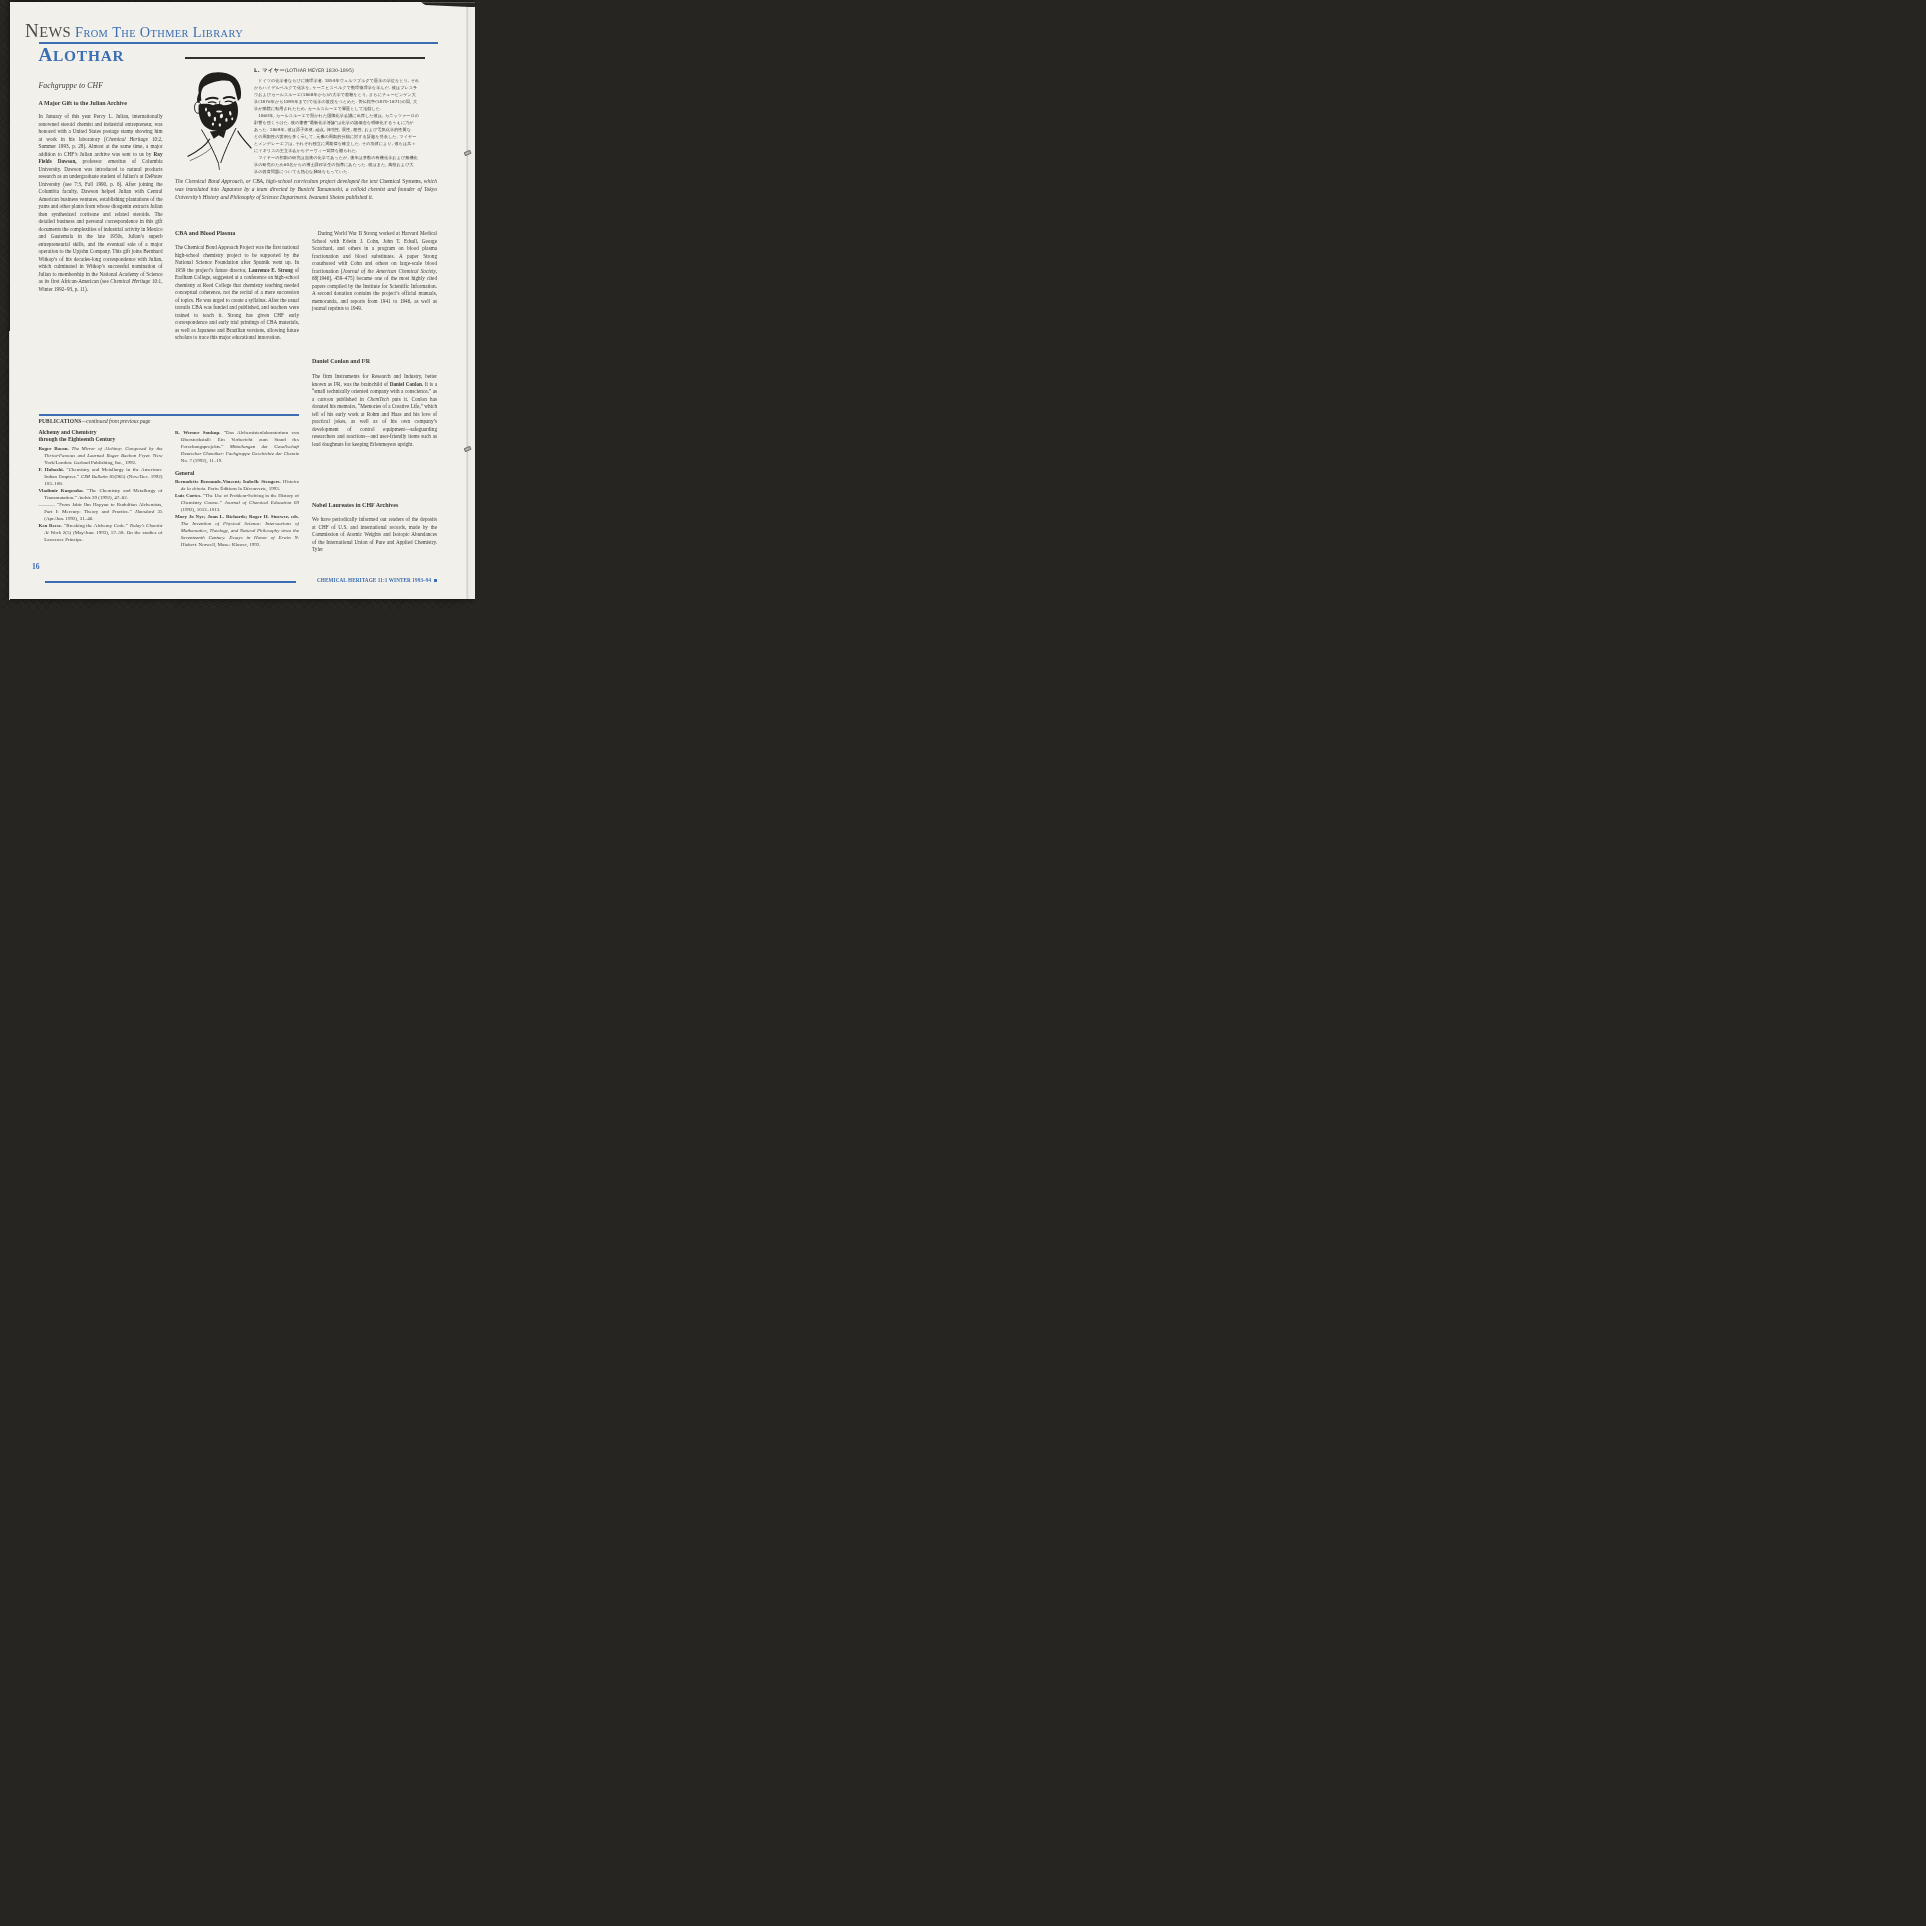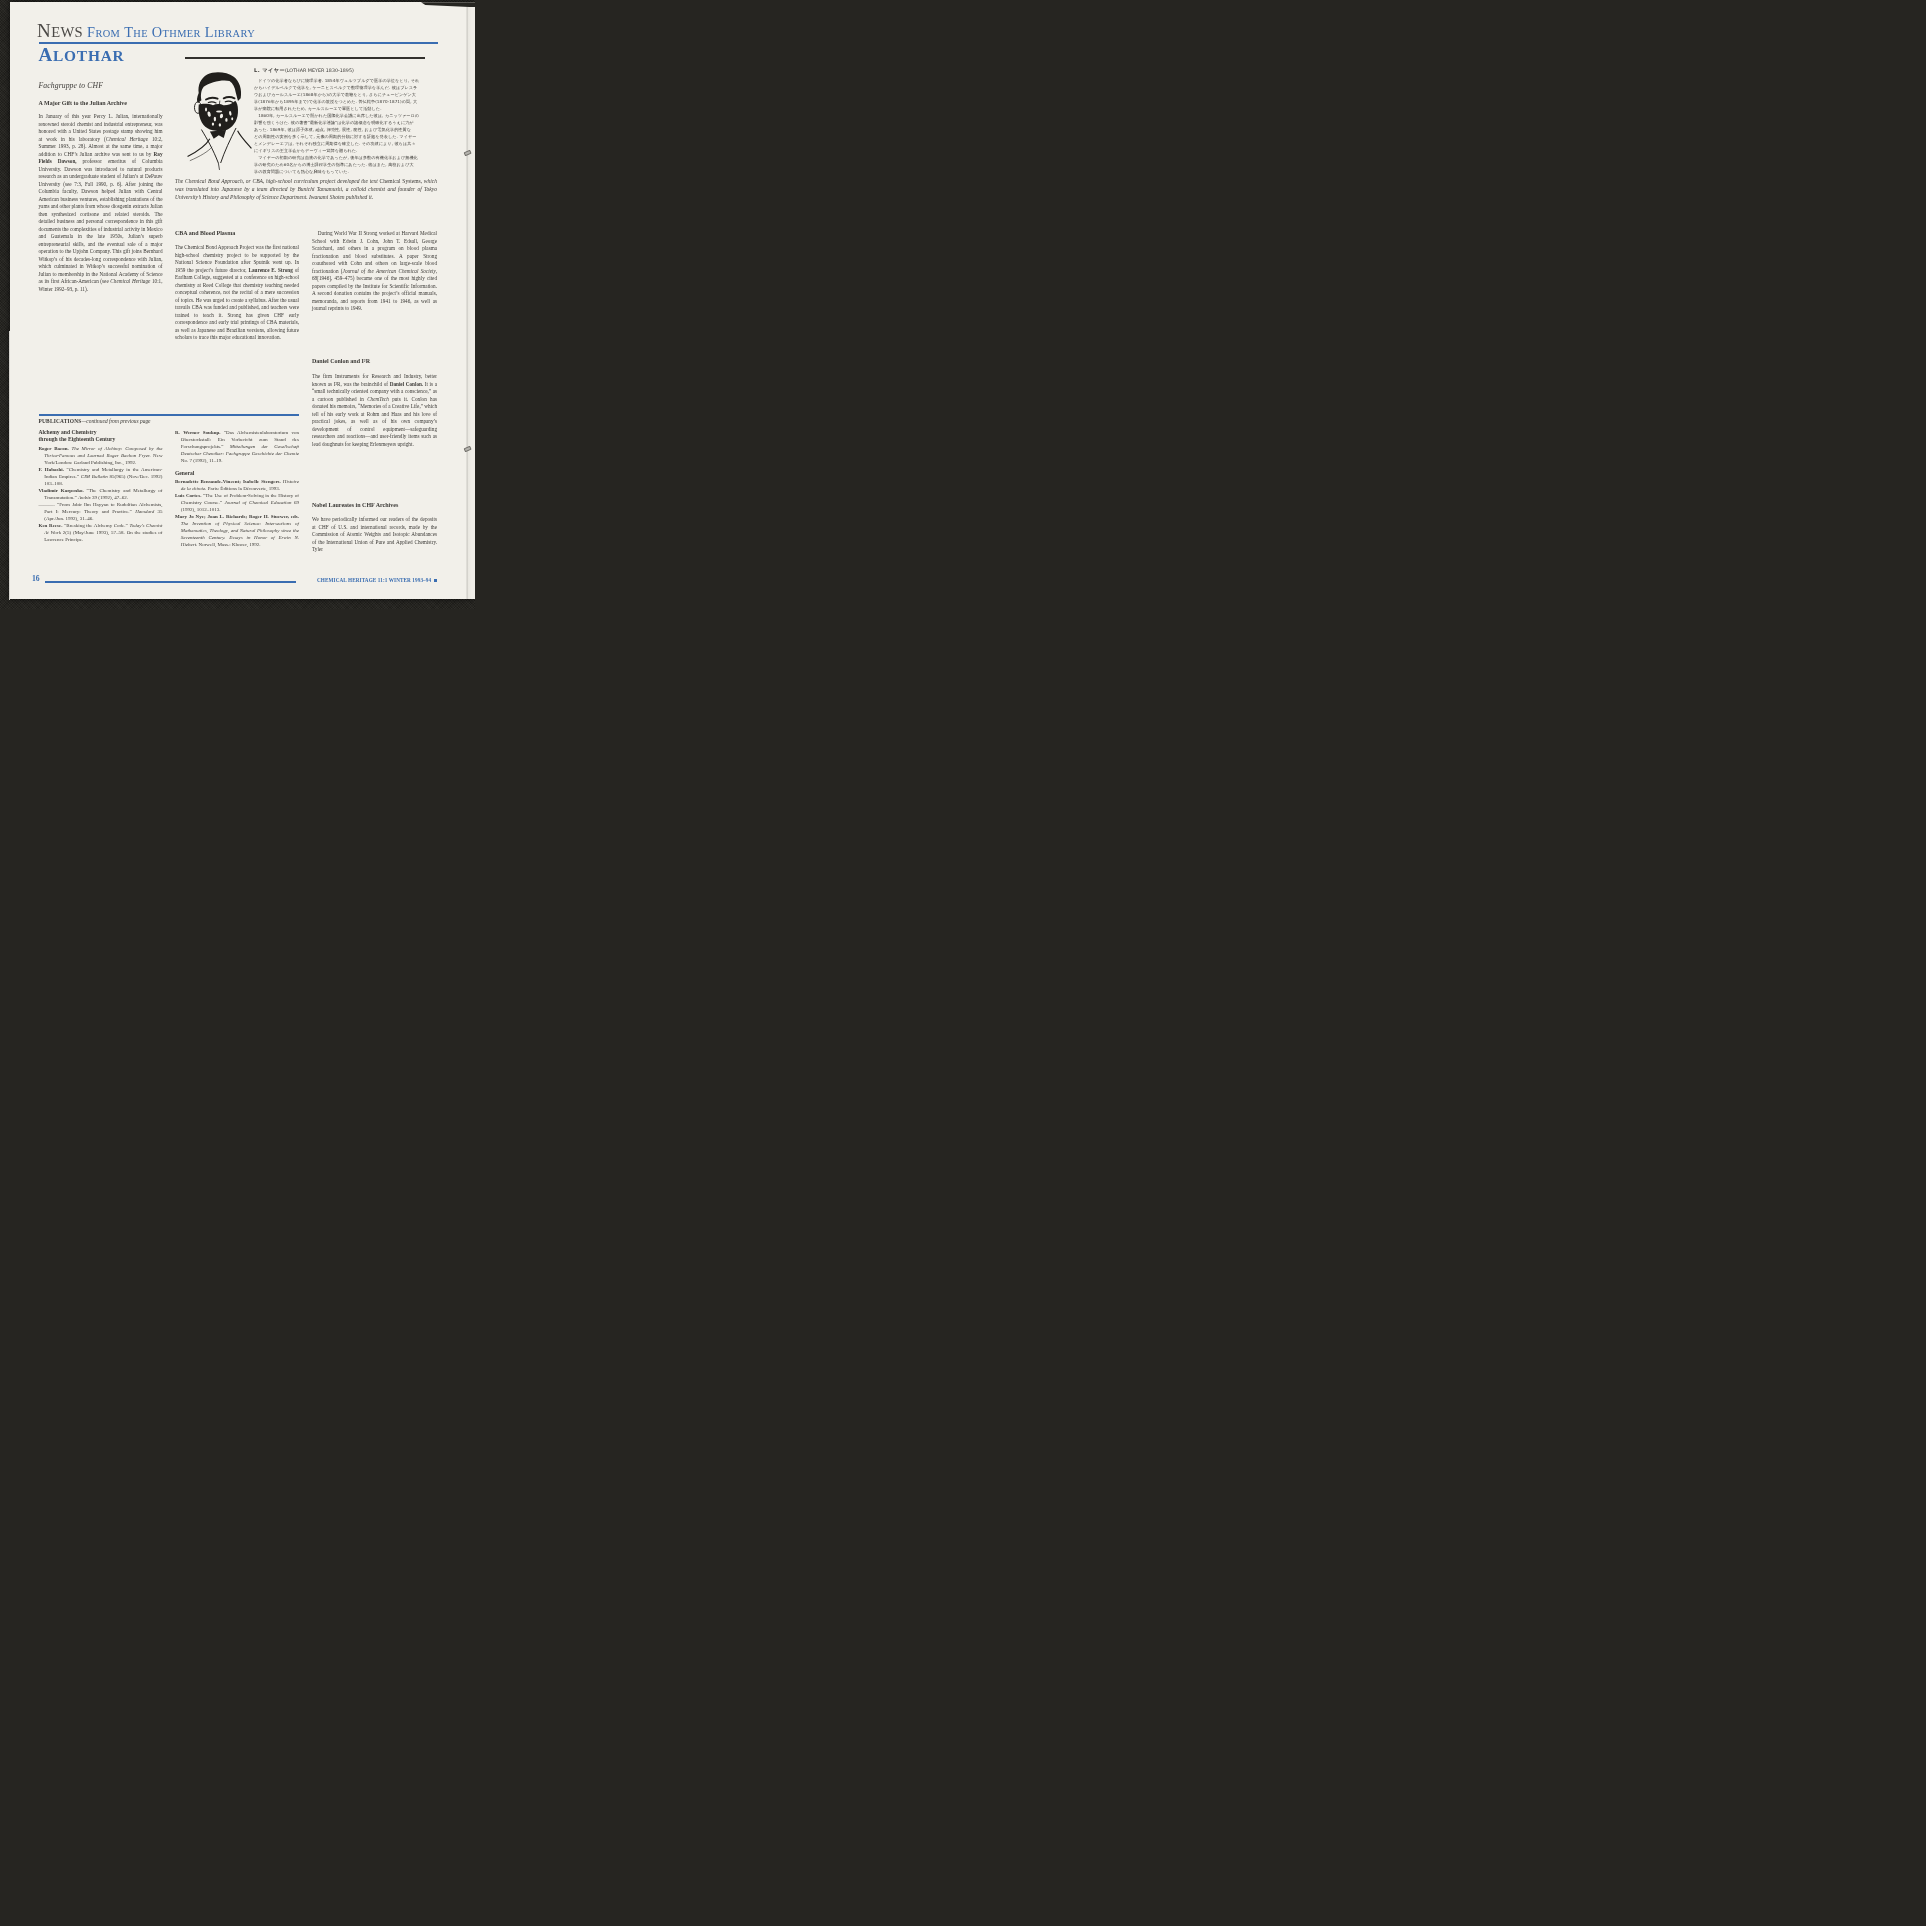--- a/index.html
+++ b/index.html
@@ -36,21 +36,21 @@
   
   .rule{position:absolute;}
   .blue-rule{background:#3a6db1;}
   .black-rule{background:#33312e;}
   .mast-rule{left:28.5px;top:40px;width:399px;height:1.5px;}
   .portrait-rule{left:175px;top:55px;width:240px;height:1.9px;}
   .pub-rule{left:28.5px;top:412px;width:260px;height:1.5px;}
   .footer-rule{left:35px;top:579px;width:251px;height:1.5px;}
 
   
-  .mast-title{position:absolute;left:27px;top:19px;white-space:nowrap;line-height:1;}
+  .mast-title{position:absolute;left:15px;top:19px;white-space:nowrap;line-height:1;}
   .mw{display:inline-block;margin-right:3.9px;letter-spacing:0.4px;}
   .mw .mc{letter-spacing:0.4px;}
   .mw-news{color:#4b4946;font-size:14.6px;}
   .mw-news .mc{font-size:19px;}
   .mw-blue{color:#3a6db1;font-size:10.4px;}
   .mw-blue .mc{font-size:14.3px;}
   .section-title{position:absolute;left:28.5px;top:42px;color:#3a6db1;font-weight:bold;
     font-size:15.4px;letter-spacing:0.8px;line-height:1.15;}
   .section-title .mc{font-size:19px;}
 
@@ -95,21 +95,21 @@
   .pub-left{left:28.5px;width:124px;}
   .pub-mid{left:165px;width:124px;}
   .pub-group-heading{font-weight:bold;font-size:5.6px;line-height:7.1px;margin:0 0 1.2px 0;}
   .pub-heading-top div{font-weight:bold;font-size:5.6px;line-height:7.1px;}
   .pub-heading-top{margin-bottom:1.2px;}
   .pub-entry{font-size:5px;line-height:7px;text-align:justify;
     padding-left:5.8px;text-indent:-5.8px;margin:0;}
   .pub-mid .pub-group-heading{margin-top:5.4px;}
 
   
-  .page-num{position:absolute;left:22px;top:572px;color:#3a6db1;font-weight:bold;font-size:7.7px;text-align:right;}
+  .page-num{position:absolute;left:22px;top:560px;color:#3a6db1;font-weight:bold;font-size:7.7px;text-align:right;}
   .footer-journal{position:absolute;right:38px;top:575px;color:#3a6db1;font-weight:bold;
     font-size:5.2px;letter-spacing:0.1px;white-space:nowrap;}
   .footer-square{display:inline-block;width:3.5px;height:3.5px;background:#3a6db1;margin-left:2.3px;}
 </style>
 </head>
 <body>
 
 <div class="stage">
   <div class="page">
     <div class="page-stack-edge"></div>

